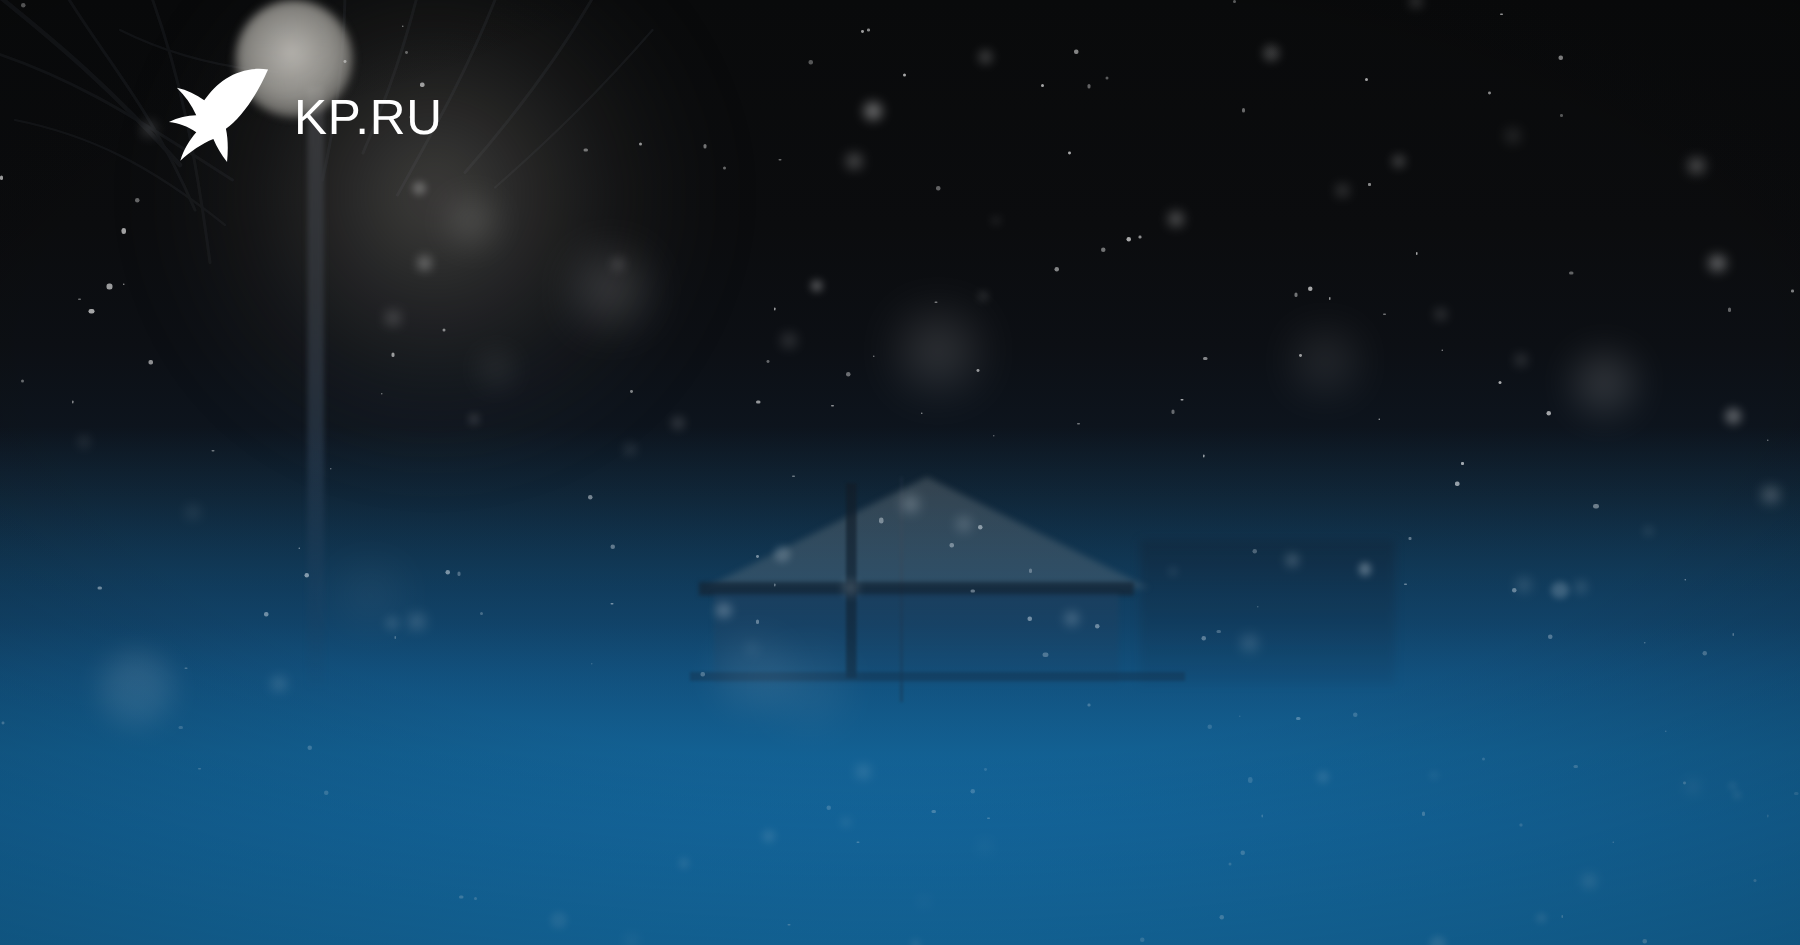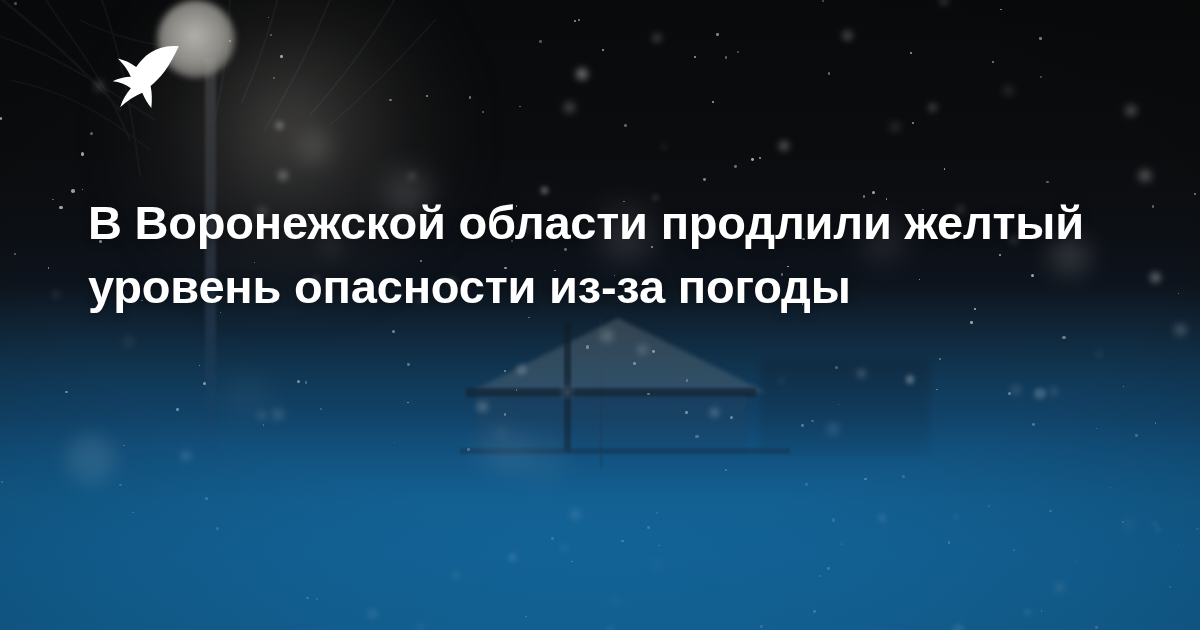--- a/index.html
+++ b/index.html
@@ -489,19 +489,19 @@
 
     <div class="brand">
       <svg class="brand-bird" viewBox="0 0 100 100" fill="#ffffff">
         <path d="M97 11 C 84 9, 71 12, 60 19 C 52 24, 46 31, 41 38
                  C 34 33, 26 29, 17 27 C 24 34, 30 42, 34 51
                  C 26 51, 18 53, 10 57 C 19 58, 27 61, 34 66
                  C 28 73, 23 81, 20 91 C 29 83, 39 76, 49 72
                  C 52 79, 56 86, 61 92 C 62 82, 62 72, 60 63
                  C 72 54, 85 38, 97 11 Z"></path>
       </svg>
+      <span class="brand-name">KP.RU</span>
     </div>
 
-    <h1 class="headline">В Воронежской области продлили желтый уровень опасности из-за погоды</h1>
 
 
   </div>
 </div>
 
 </body></html>

